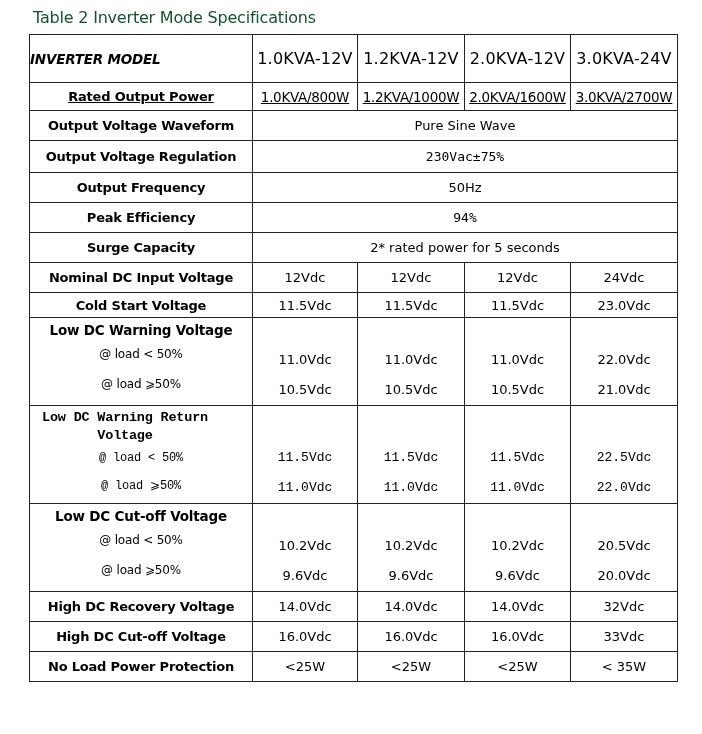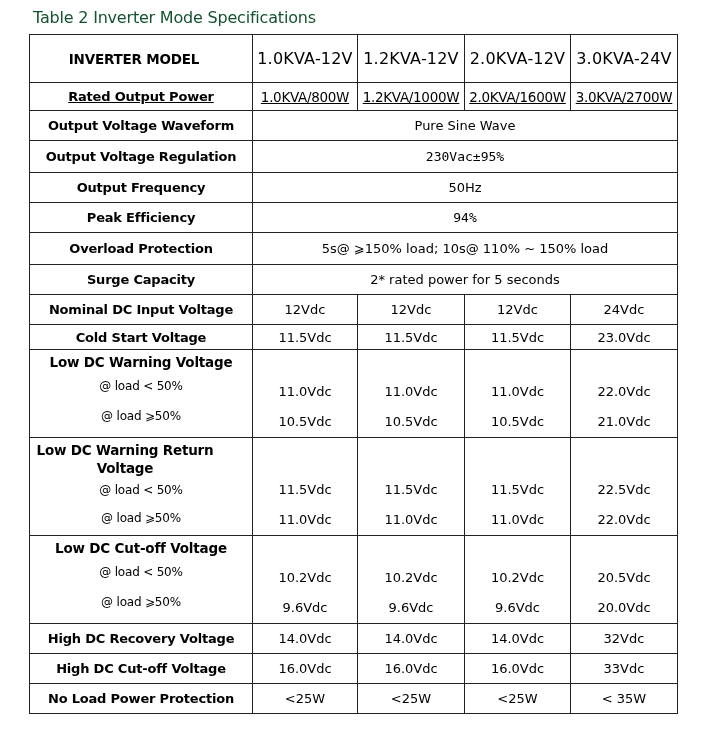--- a/index.html
+++ b/index.html
@@ -3,36 +3,36 @@
   <meta charset="utf-8">
   <style>
     html, body { margin: 0; padding: 0; background: #ffffff; }
     body { width: 702px; height: 734px; position: relative; overflow: hidden; font-family: "DejaVu Sans", sans-serif; color: #000; }
     .caption { position: absolute; left: 33px; top: 8px; font-family: "DejaVu Sans", sans-serif; font-size: 16px; color: #14532d; letter-spacing: -0.2px; }
     table.spec { position: absolute; left: 29px; top: 34px; border-collapse: collapse; border: 1.5px solid #777; table-layout: fixed; width: 648px; }
     table.spec td { border: 1px solid #222; padding: 0; font-size: 13px; text-align: center; vertical-align: middle; }
     col.c0 { width: 223px; } col.c1 { width: 105px; } col.c2 { width: 107px; } col.c3 { width: 106px; } col.c4 { width: 107px; }
     td.label { text-align: left; font-weight: bold; padding-left: 7px; font-size: 13.5px; letter-spacing: -0.2px; }
     tr.head td { height: 47px; font-family: "DejaVu Sans", sans-serif; font-weight: bold; font-size: 13.5px; }
-    tr.head td.label { text-align: center; padding-right: 14px; padding-left: 0; }
+    tr.head td.label { text-align: left; padding-right: 14px; padding-left: 0; font-style: italic; }
     tr.head td.model { font-weight: normal; font-size: 16px; letter-spacing: 0.2px; }
     tr.power td { height: 27px; text-decoration: underline; }
     tr.power td.pw { font-size: 13.5px; letter-spacing: -0.3px; }
     tr.r30 td { height: 29px; }
     tr.r32 td { height: 31px; }
     tr.r26 td { height: 24px; }
     .span-val { font-size: 13px; }
     .bold-val { font-family: "DejaVu Sans Mono", monospace; font-size: 13.5px; }
     .multi .title { font-weight: bold; font-size: 13.5px; display: block; line-height: 18px; }
     .multi .sub { font-weight: normal; font-size: 12px; display: block; line-height: 30px; }
     .multi { vertical-align: top !important; padding-top: 3px !important; }
     .vals { vertical-align: bottom !important; }
     .vals span { display: block; line-height: 30px; font-size: 13px; }
     tr.sub3 td { height: 84px; }
-    tr.sub3b td { height: 94px; }
+    tr.sub3b td { height: 94px; font-family: Liberation Mono, monospace; }
     tr.sub3c td { height: 84px; }
   </style>
 </head>
 <body>
 
 <div class="caption">Table 2 Inverter Mode Specifications</div>
 
 <table class="spec">
   <colgroup>
       <col class="c0">
@@ -55,33 +55,29 @@
       <td class="pw">1.2KVA/1000W</td>
       <td class="pw">2.0KVA/1600W</td>
       <td class="pw">3.0KVA/2700W</td>
     </tr>
     <tr class="r30">
       <td class="label">Output Voltage Waveform</td>
       <td colspan="4" class="span-val">Pure Sine Wave</td>
     </tr>
     <tr class="r32">
       <td class="label">Output Voltage Regulation</td>
-      <td colspan="4" class="bold-val">230Vac±95%</td>
+      <td colspan="4" class="bold-val">230Vac±75%</td>
     </tr>
     <tr class="r30">
       <td class="label">Output Frequency</td>
       <td colspan="4" class="span-val">50Hz</td>
     </tr>
     <tr class="r30">
       <td class="label">Peak Efficiency</td>
       <td colspan="4" class="bold-val">94%</td>
-    </tr>
-    <tr class="r32">
-      <td class="label">Overload Protection</td>
-      <td colspan="4" class="span-val">5s@ ⩾150% load;  10s@ 110% ~ 150% load</td>
     </tr>
     <tr class="r30">
       <td class="label">Surge Capacity</td>
       <td colspan="4" class="span-val">2* rated power for 5 seconds</td>
     </tr>
     <tr class="r30">
       <td class="label">Nominal DC Input Voltage</td>
       <td>12Vdc</td>
       <td>12Vdc</td>
       <td>12Vdc</td>

